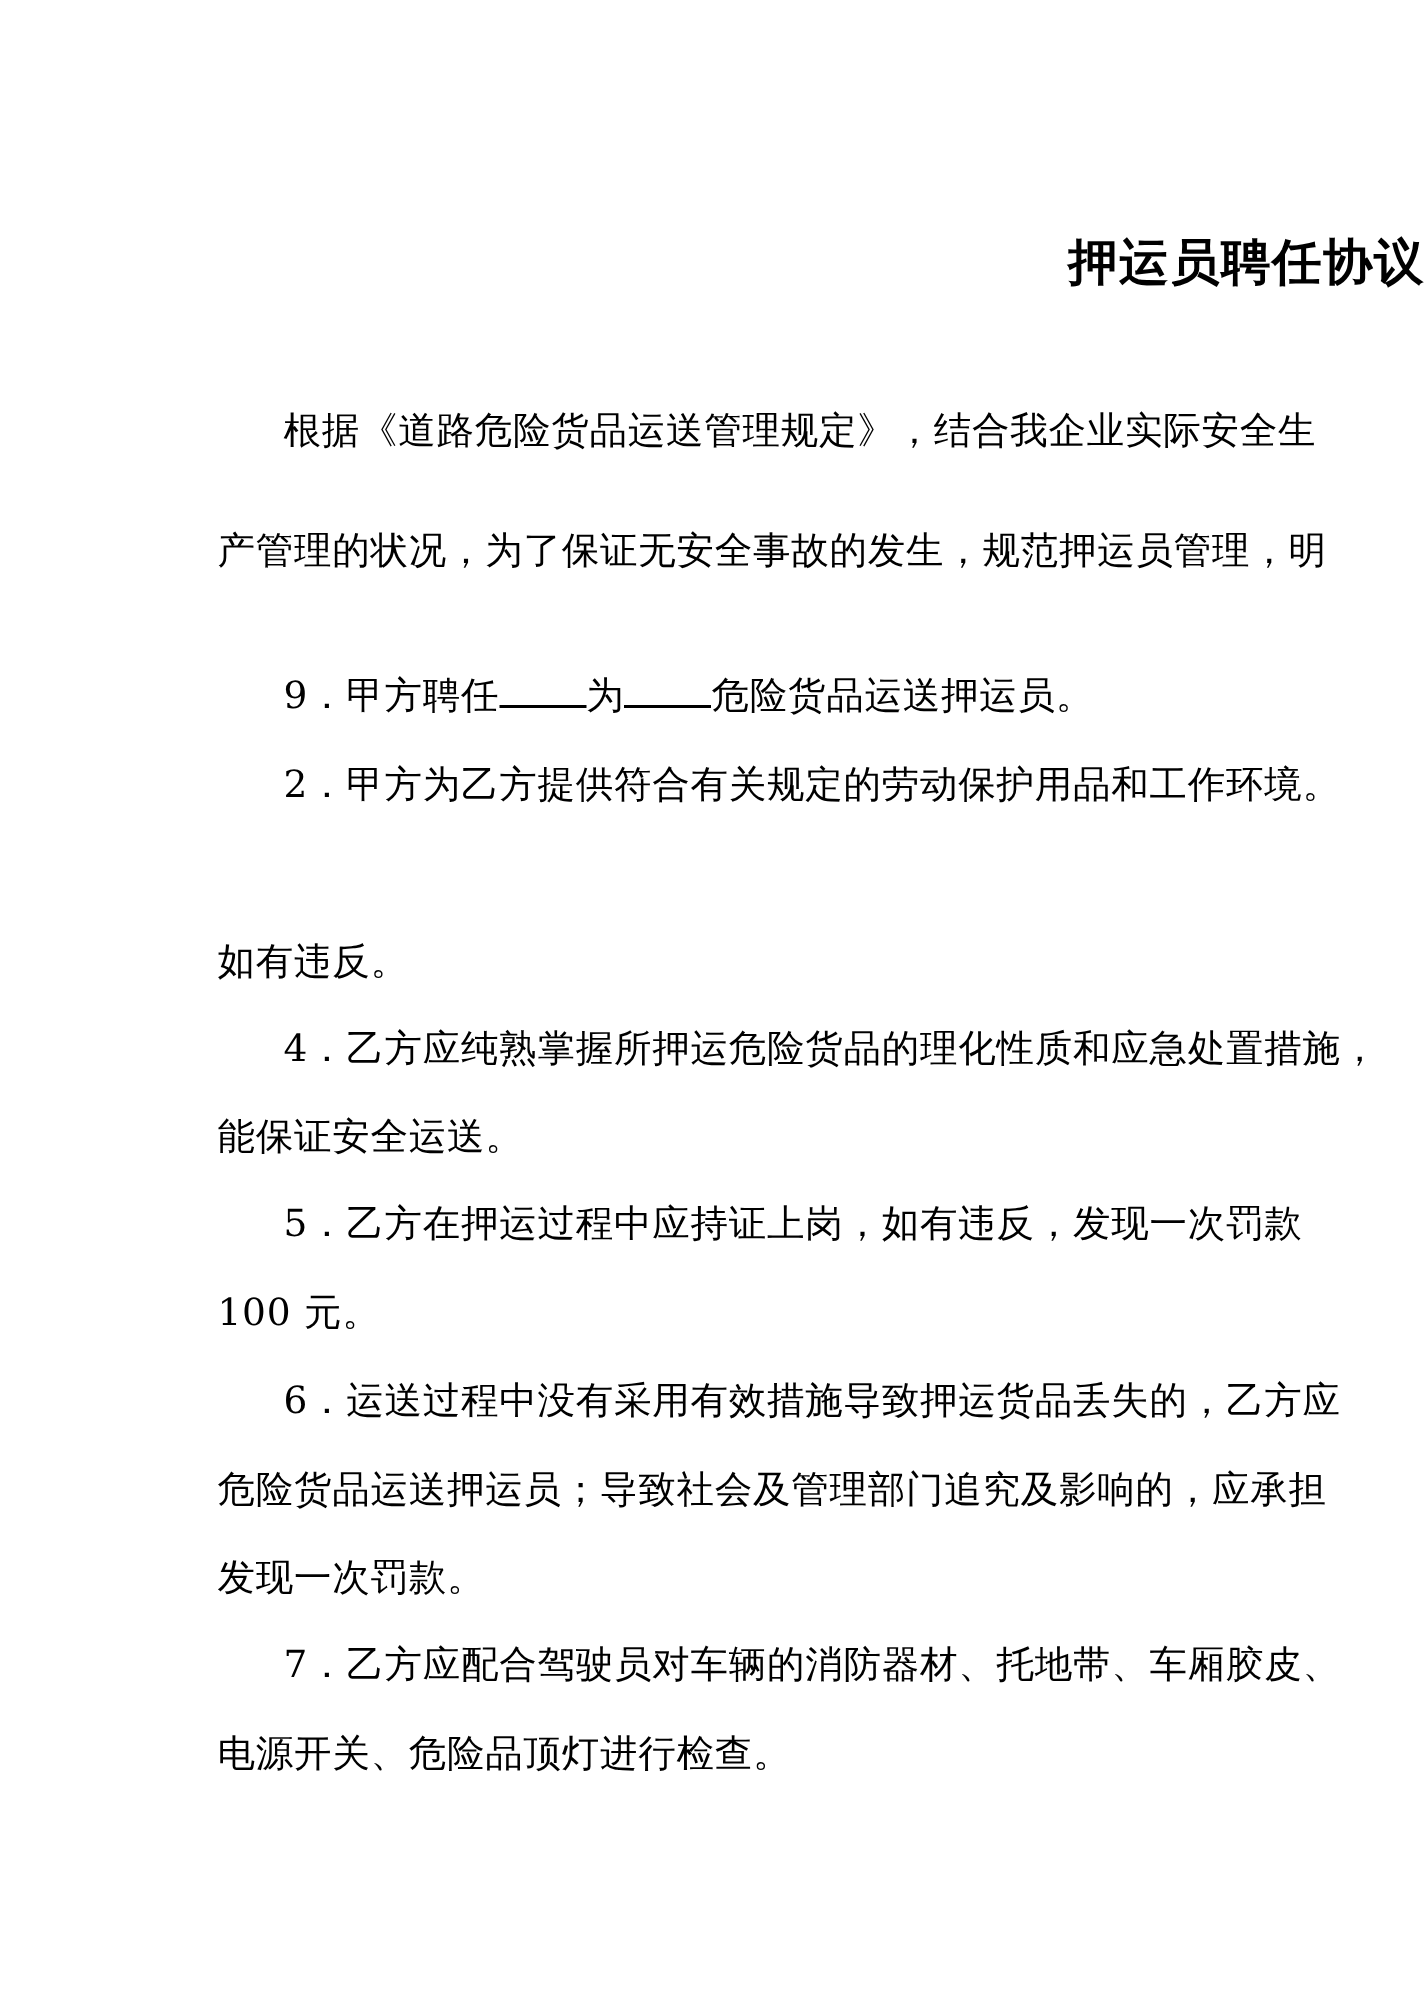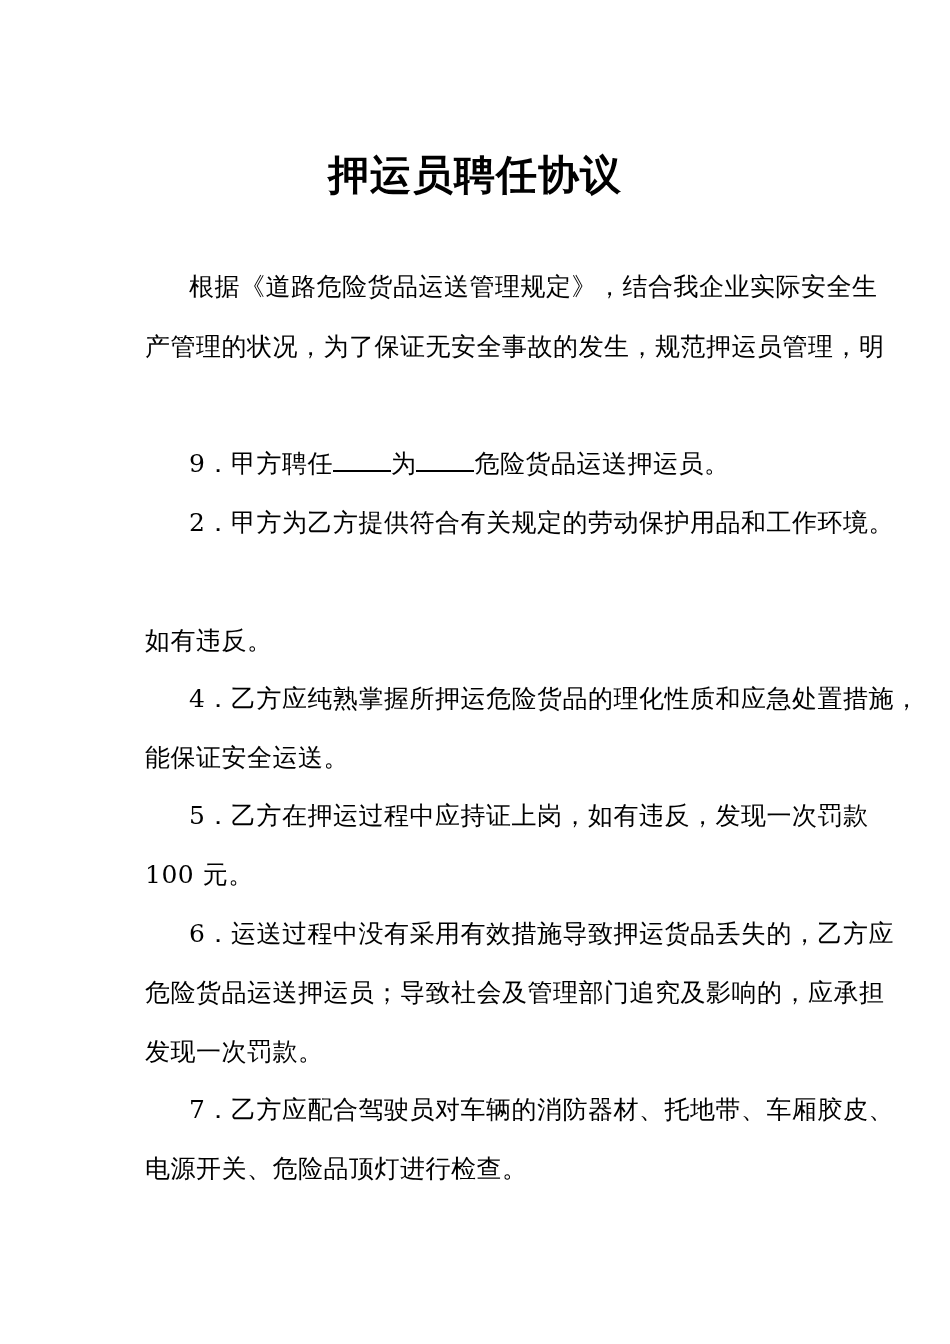--- a/index.html
+++ b/index.html
@@ -1,38 +1,38 @@
 <!DOCTYPE html>
 <html><head>
   <meta charset="utf-8">
   <style>
     html, body { margin: 0; padding: 0; background: #ffffff; }
     body { width: 950px; height: 1344px; position: relative; overflow: hidden; color: #000; }
     .page { position: absolute; left: 0; top: 0; width: 950px; height: 1344px; background: #fff; }
     .title {
       position: absolute; left: 0; width: 950px; top: 150px;
-      text-align: center; font-family: "DejaVu Serif", serif;
-      font-size: 41px; font-weight: bold; line-height: 50px; letter-spacing: 1px;
+      text-align: right; font-family: "DejaVu Serif", serif;
+      font-size: 33px; font-weight: bold; line-height: 50px; letter-spacing: 1px;
     }
     .line {
       position: absolute; left: 145px; width: 690px;
       font-family: "DejaVu Serif", serif; font-size: 25px; line-height: 30px;
       white-space: nowrap; letter-spacing: 0.5px;
     }
     .indent { left: 189px; }
     .blank { display: inline-block; width: 58px; border-bottom: 2px solid #000; height: 20px; vertical-align: baseline; }
   </style>
 </head>
 <body>
 
 <div class="page">
   <div class="title">押运员聘任协议</div>
 
   <div class="line indent" style="top:272px">根据《道路危险货品运送管理规定》，结合我企业实际安全生</div>
-  <div class="line" style="top:332px">产管理的状况，为了保证无安全事故的发生，规范押运员管理，明</div>
+  <div class="line" style="top:352px">产管理的状况，为了保证无安全事故的发生，规范押运员管理，明</div>
 
   <div class="line indent" style="top:449px">
     <span>9．甲方聘任</span><span class="blank"></span><span>为</span><span class="blank"></span><span>危险货品运送押运员。</span>
   </div>
 
   <div class="line indent" style="top:508px">2．甲方为乙方提供符合有关规定的劳动保护用品和工作环境。</div>
   <div class="line" style="top:626px">如有违反。</div>
   <div class="line indent" style="top:684px">4．乙方应纯熟掌握所押运危险货品的理化性质和应急处置措施，</div>
   <div class="line" style="top:743px">能保证安全运送。</div>
   <div class="line indent" style="top:801px">5．乙方在押运过程中应持证上岗，如有违反，发现一次罚款</div>

